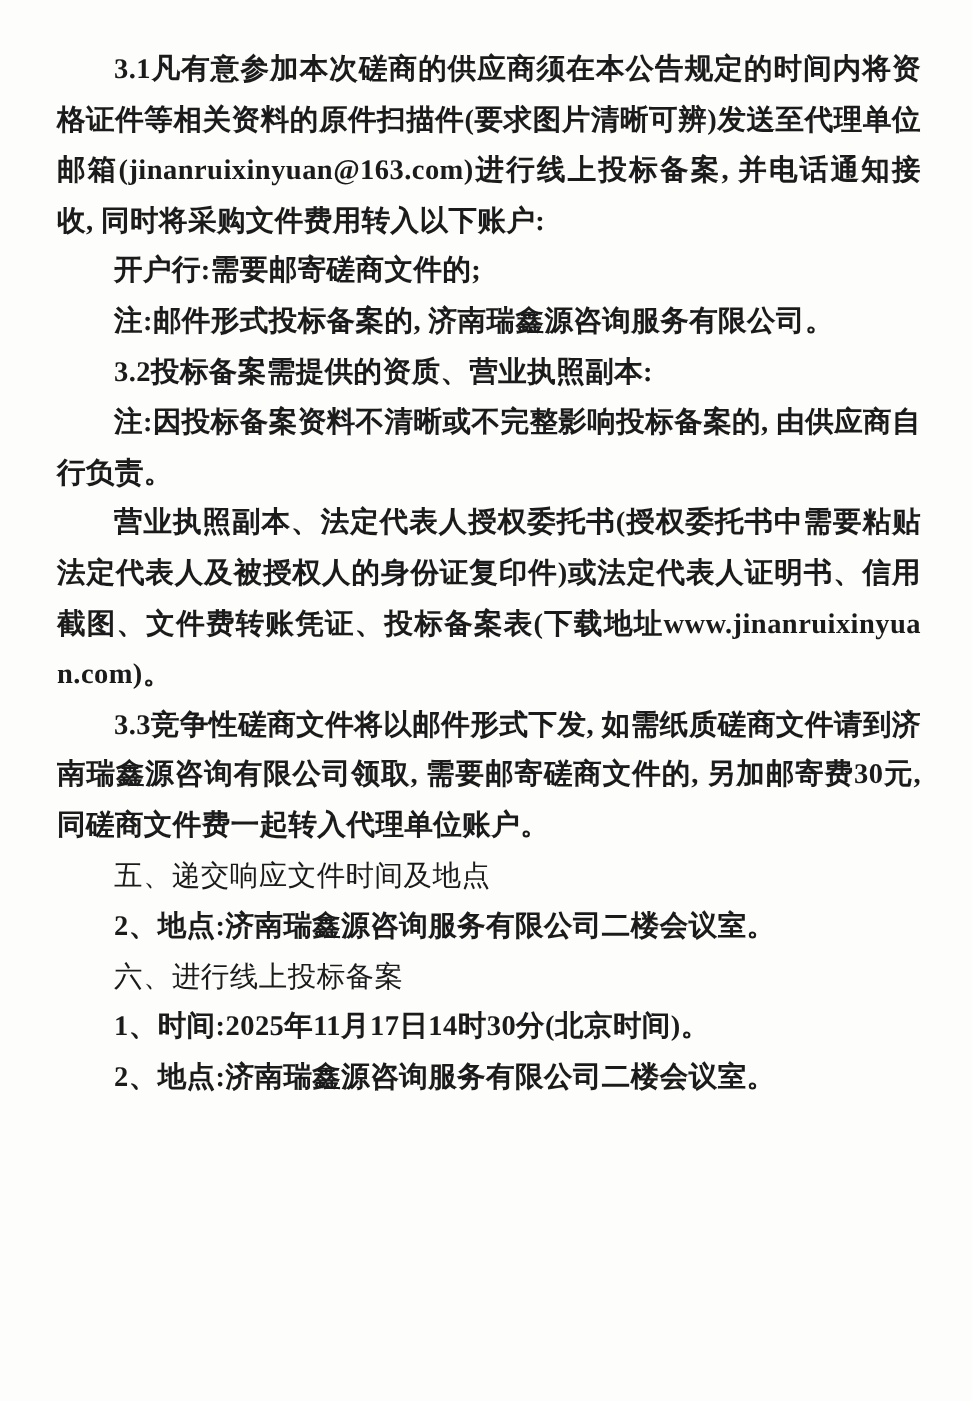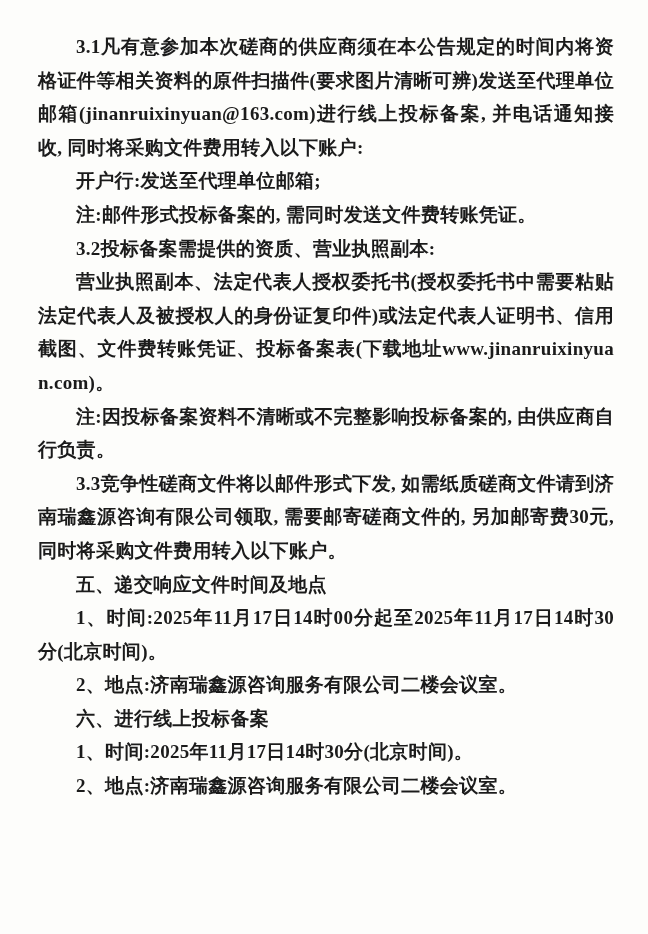--- a/index.html
+++ b/index.html
@@ -21,34 +21,33 @@
   p.line {
     margin: 0;
     font-size: 19px;
     line-height: 33.6px;
     text-align: justify;
     word-break: break-all;
     font-weight: 600;
     letter-spacing: 0.3px;
   }
   p.indent { text-indent: 2em; }
-  p.bold { font-weight: 700; }
+  p.bold { font-weight: 400; }
 </style>
 </head>
 <body style="background: rgb(253, 253, 251);">
 
 <main class="page" style="color: rgb(27, 27, 27);">
   <div id="doc-body">
       <p class="line indent">3.1凡有意参加本次磋商的供应商须在本公告规定的时间内将资格证件等相关资料的原件扫描件(要求图片清晰可辨)发送至代理单位邮箱(jinanruixinyuan@163.com)进行线上投标备案, 并电话通知接收, 同时将采购文件费用转入以下账户:</p>
-      <p class="line indent">开户行:发送至代理单位邮箱;</p>
-      <p class="line indent">注:邮件形式投标备案的, 需同时发送文件费转账凭证。</p>
+      <p class="line indent">开户行:需要邮寄磋商文件的;</p>
+      <p class="line indent">注:邮件形式投标备案的, 济南瑞鑫源咨询服务有限公司。</p>
       <p class="line indent">3.2投标备案需提供的资质、营业执照副本:</p>
+      <p class="line indent">注:因投标备案资料不清晰或不完整影响投标备案的, 由供应商自行负责。</p>
       <p class="line indent">营业执照副本、法定代表人授权委托书(授权委托书中需要粘贴法定代表人及被授权人的身份证复印件)或法定代表人证明书、信用截图、文件费转账凭证、投标备案表(下载地址www.jinanruixinyuan.com)。</p>
-      <p class="line indent">注:因投标备案资料不清晰或不完整影响投标备案的, 由供应商自行负责。</p>
-      <p class="line indent">3.3竞争性磋商文件将以邮件形式下发, 如需纸质磋商文件请到济南瑞鑫源咨询有限公司领取, 需要邮寄磋商文件的, 另加邮寄费30元, 同时将采购文件费用转入以下账户。</p>
+      <p class="line indent">3.3竞争性磋商文件将以邮件形式下发, 如需纸质磋商文件请到济南瑞鑫源咨询有限公司领取, 需要邮寄磋商文件的, 另加邮寄费30元, 同磋商文件费一起转入代理单位账户。</p>
       <p class="line indent bold">五、递交响应文件时间及地点</p>
-      <p class="line indent">1、时间:2025年11月17日14时00分起至2025年11月17日14时30分(北京时间)。</p>
       <p class="line indent">2、地点:济南瑞鑫源咨询服务有限公司二楼会议室。</p>
       <p class="line indent bold">六、进行线上投标备案</p>
       <p class="line indent">1、时间:2025年11月17日14时30分(北京时间)。</p>
       <p class="line indent">2、地点:济南瑞鑫源咨询服务有限公司二楼会议室。</p>
     </div>
 </main>
 
 </body></html>

